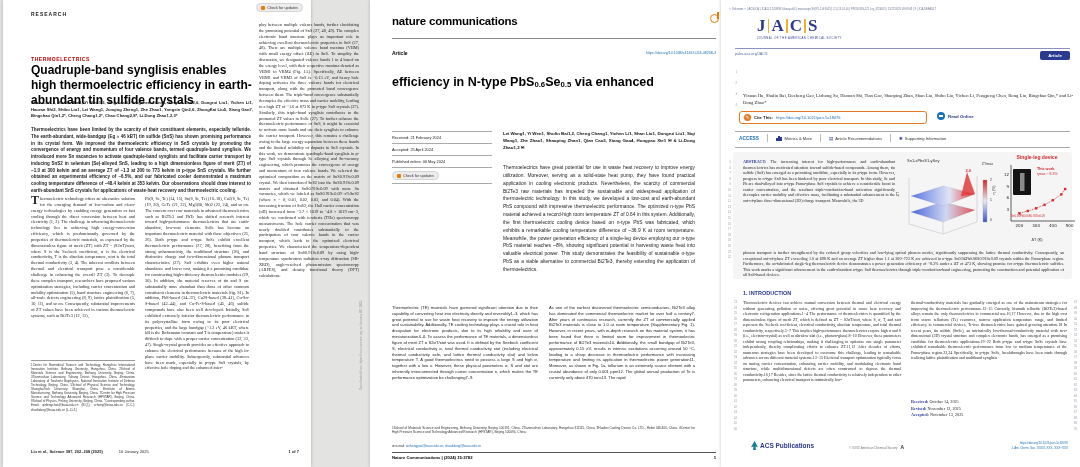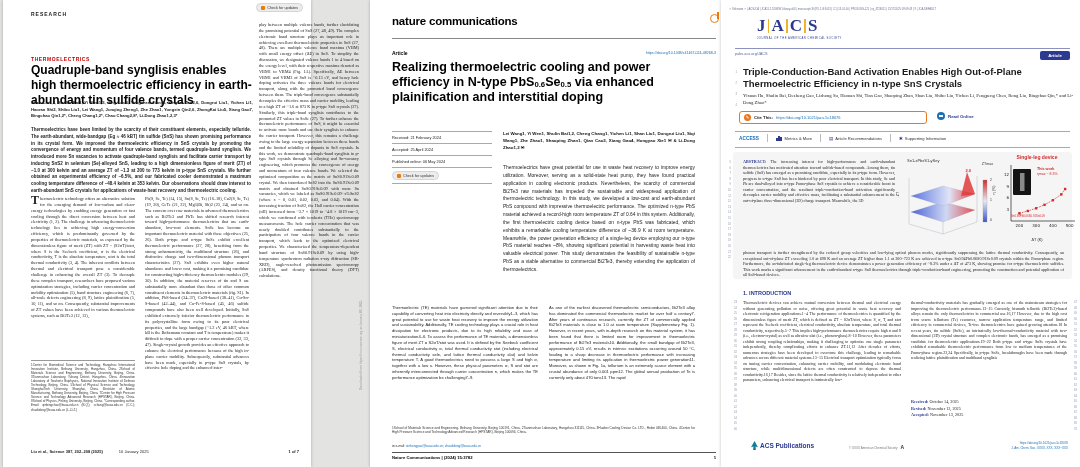--- a/index.html
+++ b/index.html
@@ -152,23 +152,22 @@
 <div class="page" id="p2">
   <div class="abs n-brand">nature communications</div>
   <div class="abs n-toprule"></div>
   <div class="abs n-oa">
     <span class="ring"></span>
     <span class="stem"></span>
   </div>
   <div class="abs n-article">Article</div>
   <div class="abs n-doi">https://doi.org/10.1038/s41467-024-48268-3</div>
   <h1 class="abs n-title">
-    <span>Realizing thermoelectric cooling and power</span><br>
+    <br>
     <span>efficiency in N-type PbS</span><span class="sub">0.6</span><span>Se</span><span class="sub">0.5</span><span> via enhanced</span><br>
-    <span>plainification and interstitial doping</span>
   </h1>
   <div class="abs n-side">
     <div class="n-side-item">Received: 21 February 2024</div>
     <div class="n-side-item">Accepted: 25 April 2024</div>
     <div class="n-side-item">Published online: 06 May 2024</div>
     <div class="n-side-item">
       <span class="cfu" style="display:inline-flex;">
         <span class="cfu-dot"></span>
         <span>Check for updates</span>
       </span>
@@ -197,24 +196,20 @@
       <span class="L">A</span>
       <span class="bar"></span>
       <span class="L">C</span>
       <span class="bar"></span>
       <span class="L">S</span>
   </div>
   <div class="abs j-logosub">JOURNAL OF THE AMERICAN CHEMICAL SOCIETY</div>
   <div class="abs j-toprule"></div>
   <div class="abs j-site">pubs.acs.org/JACS</div>
   <div class="abs j-badge">Article</div>
-  <h1 class="abs j-title">
-    <span>Triple-Conduction-Band Activation Enables High Out-of-Plane</span><br>
-    <span>Thermoelectric Efficiency in n-type SnS Crystals</span>
-  </h1>
   <div class="abs j-authors serif jst">Yixuan Hu, Shulin Bai, Dezheng Gao, Lizhong Su, Haonan Shi, Tian Gao, Shaoping Zhan, Shan Liu, Shibo Liu, Yichen Li, Pengpeng Chen, Rong Liu, Bingchao Qin,* and Li-Dong Zhao*</div>
   <div class="abs j-citebox">
     <span class="j-citeicon">✎</span>
     <span class="j-citelabel">Cite This: </span>
     <span class="j-citedoi">https://doi.org/10.1021/jacs.5c18076</span>
   </div>
   <div class="abs j-read">
     <span class="j-readicon"></span>
     <span class="j-readlabel">Read Online</span>
   </div>

